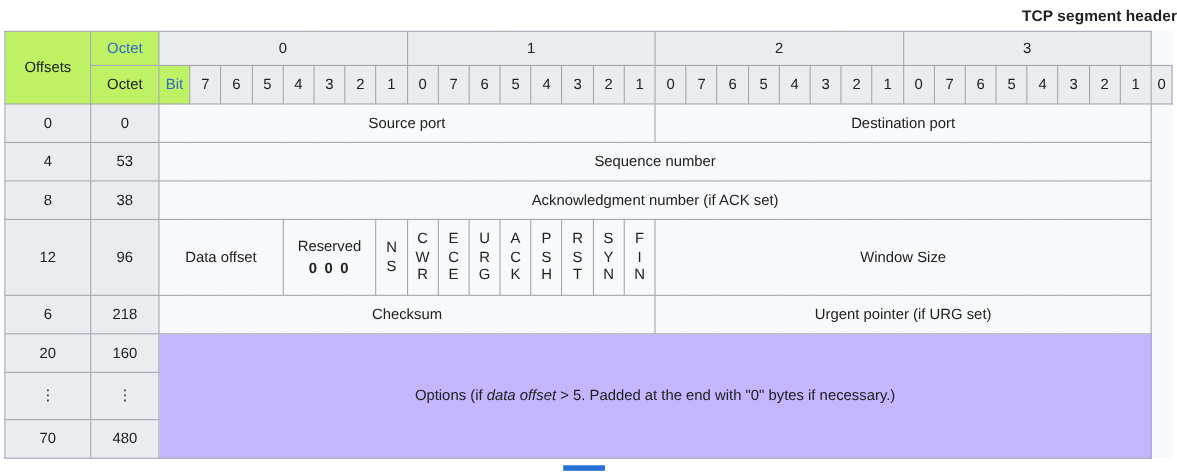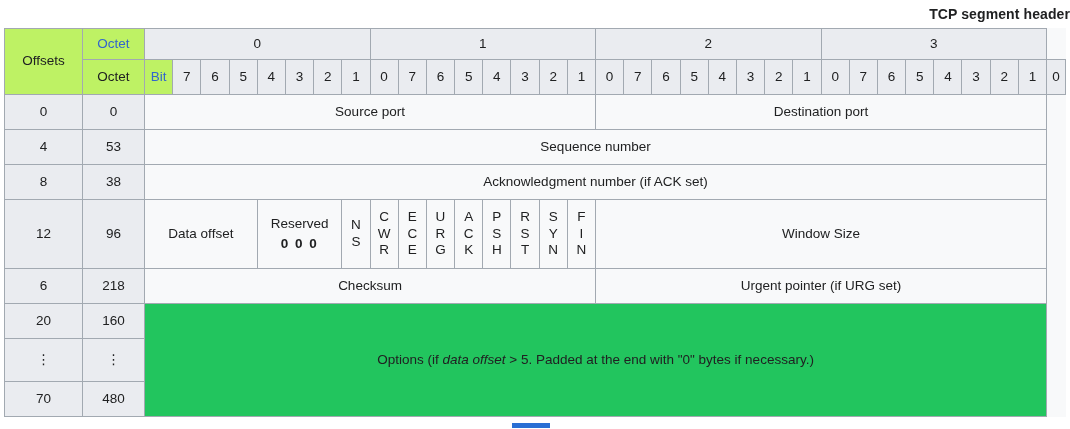--- a/index.html
+++ b/index.html
@@ -65,21 +65,21 @@
   td.offcell {
     background: #eaecf0;
     font-weight: bold;
     font-size: 13.5px;
   }
   td.fieldcell {
     background: #f8f9fa;
     margin-left: 12px;
   }
   td.optionscell {
-    background: #22c55e;
+    background: #c4b5fd;
   }
   td.flagcell {
     background: #f8f9fa;
     font-size: 13.5px;
     line-height: 1.08;
     padding: 1px 0;
   }
   .vstack {
     display: block;
   }

